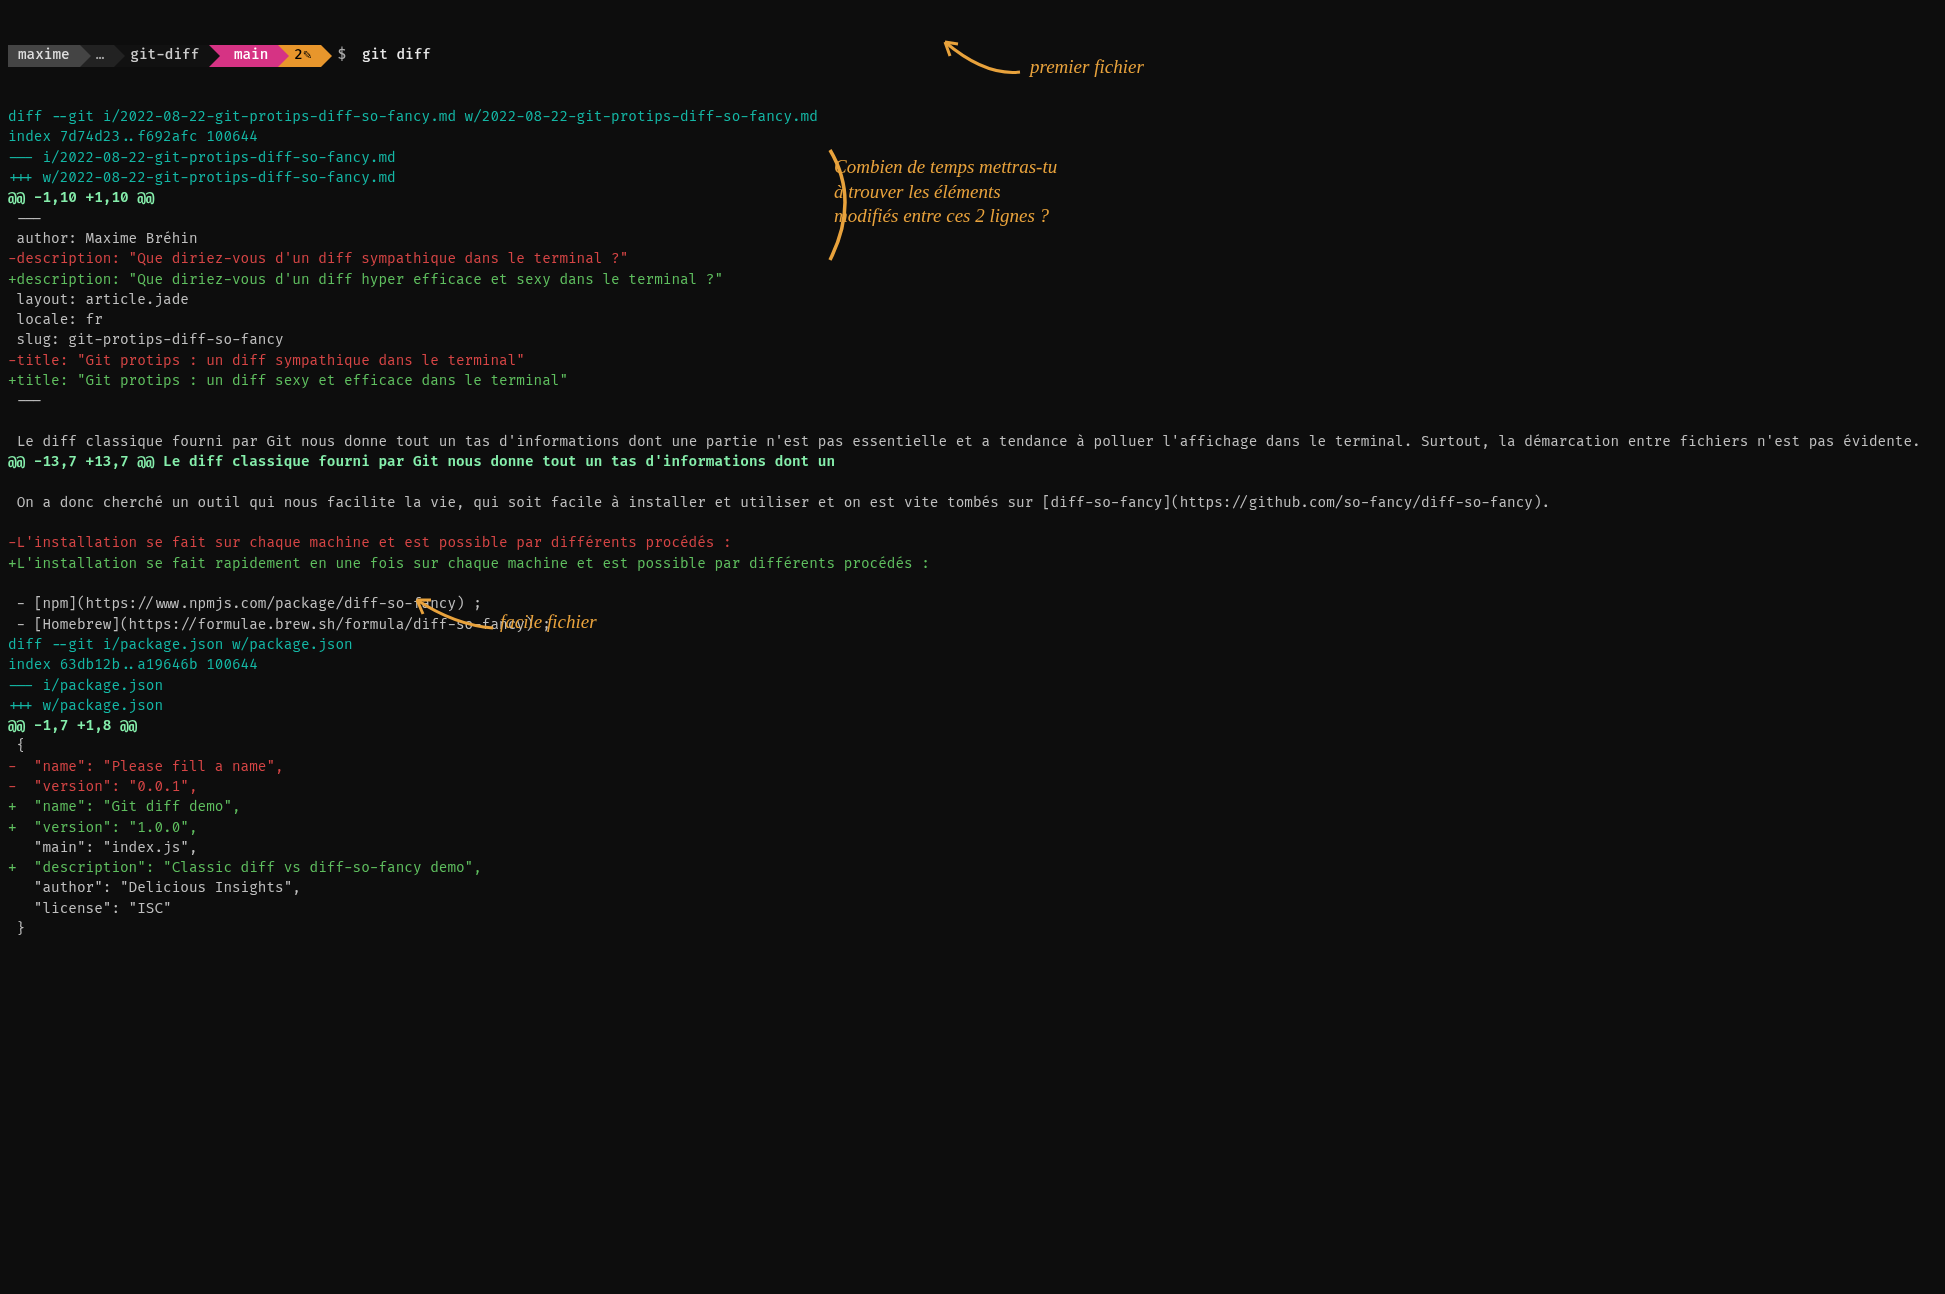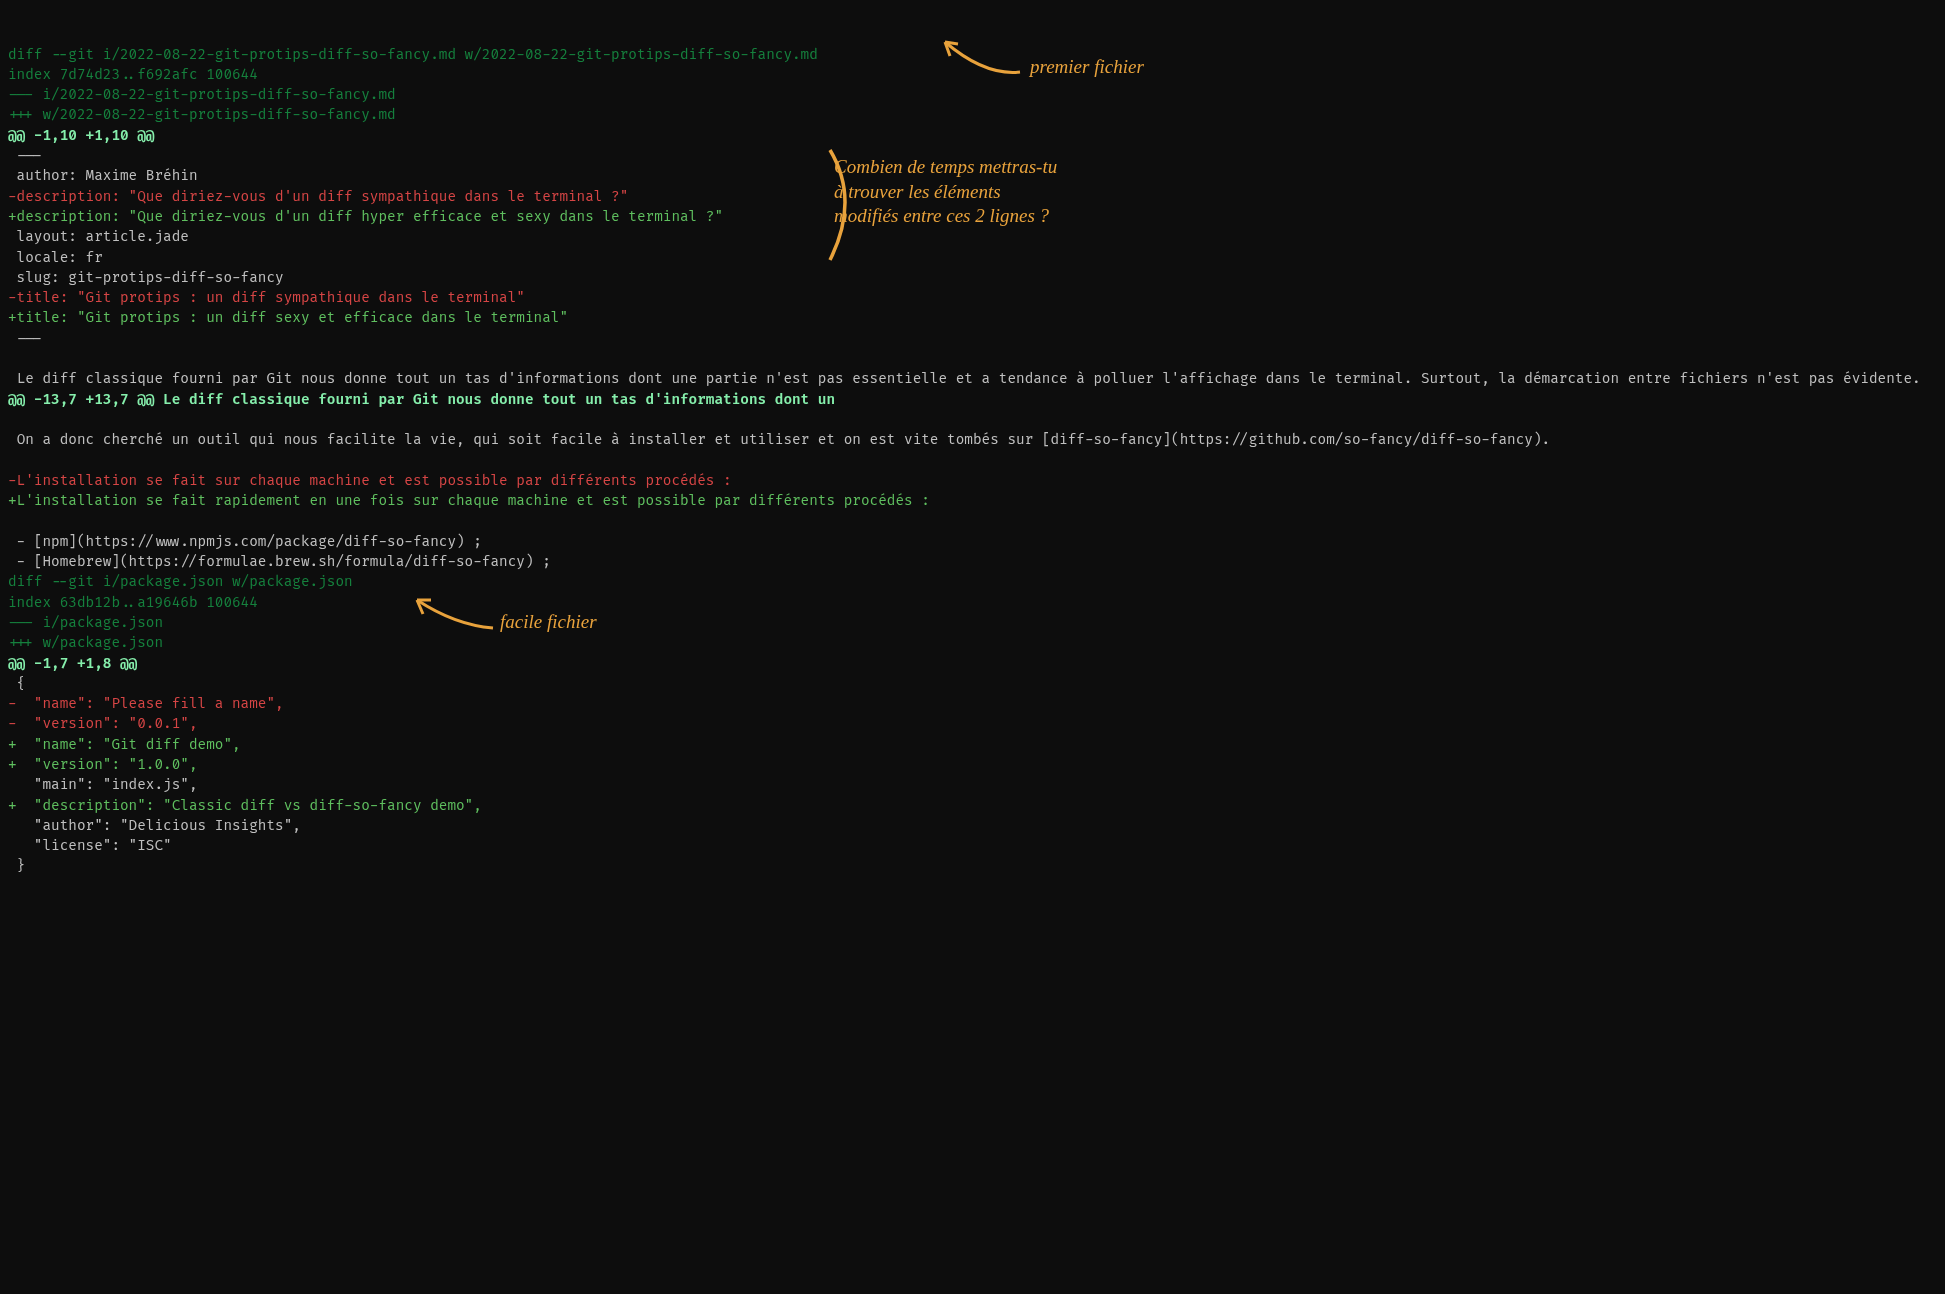--- a/index.html
+++ b/index.html
@@ -37,21 +37,21 @@
   .seg-dots::after { content:""; position:absolute; right:-11px; top:0; border-top:11px solid transparent; border-bottom:11px solid transparent; border-left:11px solid #222; z-index:2;}
   .seg-dir { background: #111; color: #ccc; padding-left:16px;}
   .seg-dir::after { content:""; position:absolute; right:-11px; top:0; border-top:11px solid transparent; border-bottom:11px solid transparent; border-left:11px solid #111; z-index:2;}
   .seg-branch { background: #d63384; color: #fff; padding-left:16px;}
   .seg-branch::after { content:""; position:absolute; right:-11px; top:0; border-top:11px solid transparent; border-bottom:11px solid transparent; border-left:11px solid #d63384; z-index:2;}
   .seg-count { background: #e8962c; color: #000; padding-left:16px;}
   .seg-count::after { content:""; position:absolute; right:-11px; top:0; border-top:11px solid transparent; border-bottom:11px solid transparent; border-left:11px solid #e8962c; z-index:2;}
   .seg-dollar { color:#aaa; padding-left:16px;}
   .cmd { color:#e8e8e8; padding-left:6px;}
   .diffline { display:block; }
-  .fg-white { color:#15803d;}
+  .fg-white { color:#14b8a6;}
   .fg-cyan { color:#86efac; font-weight:600;}
   .fg-red { color:#d64545;}
   .fg-green { color:#5fbf5f;}
   .fg-ctx { color:#c0c0c0;}
   .annotation {
     position: absolute;
     font-family: "Segoe Script","Comic Sans MS",cursive;
     color: #e8a23c;
     font-size: 19px;
     font-style: italic;
@@ -62,20 +62,29 @@
   }
   svg.arrow {
     position: absolute;
     pointer-events: none;
   }
 </style>
 </head>
 <body>
 
 <div class="terminal">
+  <div class="prompt-line">
+    <span class="seg seg-user">maxime</span>
+    <span class="seg seg-dots">…</span>
+    <span class="seg seg-dir">git-diff</span>
+    <span class="seg seg-branch"><span> </span><span>main</span></span>
+    <span class="seg seg-count"><span>2</span><span>✎</span></span>
+    <span class="seg seg-dollar">$</span>
+    <span class="cmd">git diff</span>
+  </div>
   <div id="diff-output"><div class="diffline fg-white">diff --git i/2022-08-22-git-protips-diff-so-fancy.md w/2022-08-22-git-protips-diff-so-fancy.md</div><div class="diffline fg-white">index 7d74d23..f692afc 100644</div><div class="diffline fg-white">--- i/2022-08-22-git-protips-diff-so-fancy.md</div><div class="diffline fg-white">+++ w/2022-08-22-git-protips-diff-so-fancy.md</div><div class="diffline fg-cyan">@@ -1,10 +1,10 @@</div><div class="diffline fg-ctx"> ---</div><div class="diffline fg-ctx"> author: Maxime Bréhin</div><div class="diffline fg-red">-description: "Que diriez-vous d'un diff sympathique dans le terminal ?"</div><div class="diffline fg-green">+description: "Que diriez-vous d'un diff hyper efficace et sexy dans le terminal ?"</div><div class="diffline fg-ctx"> layout: article.jade</div><div class="diffline fg-ctx"> locale: fr</div><div class="diffline fg-ctx"> slug: git-protips-diff-so-fancy</div><div class="diffline fg-red">-title: "Git protips : un diff sympathique dans le terminal"</div><div class="diffline fg-green">+title: "Git protips : un diff sexy et efficace dans le terminal"</div><div class="diffline fg-ctx"> ---</div><div class="diffline fg-ctx"> </div><div class="diffline fg-ctx" style="white-space: pre-wrap;"> Le diff classique fourni par Git nous donne tout un tas d'informations dont une partie n'est pas essentielle et a tendance à polluer l'affichage dans le terminal. Surtout, la démarcation entre fichiers n'est pas évidente.</div><div class="diffline fg-cyan">@@ -13,7 +13,7 @@ Le diff classique fourni par Git nous donne tout un tas d'informations dont un</div><div class="diffline fg-ctx"> </div><div class="diffline fg-ctx" style="white-space: pre-wrap;"> On a donc cherché un outil qui nous facilite la vie, qui soit facile à installer et utiliser et on est vite tombés sur [diff-so-fancy](https://github.com/so-fancy/diff-so-fancy).</div><div class="diffline fg-ctx"> </div><div class="diffline fg-red">-L'installation se fait sur chaque machine et est possible par différents procédés :</div><div class="diffline fg-green">+L'installation se fait rapidement en une fois sur chaque machine et est possible par différents procédés :</div><div class="diffline fg-ctx"> </div><div class="diffline fg-ctx"> - [npm](https://www.npmjs.com/package/diff-so-fancy) ;</div><div class="diffline fg-ctx"> - [Homebrew](https://formulae.brew.sh/formula/diff-so-fancy) ;</div><div class="diffline fg-white">diff --git i/package.json w/package.json</div><div class="diffline fg-white">index 63db12b..a19646b 100644</div><div class="diffline fg-white">--- i/package.json</div><div class="diffline fg-white">+++ w/package.json</div><div class="diffline fg-cyan">@@ -1,7 +1,8 @@</div><div class="diffline fg-ctx"> {</div><div class="diffline fg-red">-  "name": "Please fill a name",</div><div class="diffline fg-red">-  "version": "0.0.1",</div><div class="diffline fg-green">+  "name": "Git diff demo",</div><div class="diffline fg-green">+  "version": "1.0.0",</div><div class="diffline fg-ctx">   "main": "index.js",</div><div class="diffline fg-green">+  "description": "Classic diff vs diff-so-fancy demo",</div><div class="diffline fg-ctx">   "author": "Delicious Insights",</div><div class="diffline fg-ctx">   "license": "ISC"</div><div class="diffline fg-ctx"> }</div></div>
 </div>
 
 <div class="annotation" style="top:55px; left:1030px;">premier fichier</div>
 <svg class="arrow" style="top:30px; left:930px;" width="100" height="55">
   <path d="M 90 42 Q 55 46 15 12" stroke="#e8a23c" stroke-width="3" fill="none"></path>
   <path d="M 15 12 L 28 14 M 15 12 L 20 26" stroke="#e8a23c" stroke-width="3" fill="none"></path>
 </svg>
 
 <div class="annotation" style="top:155px; left:834px;">Combien de temps mettras-tu

